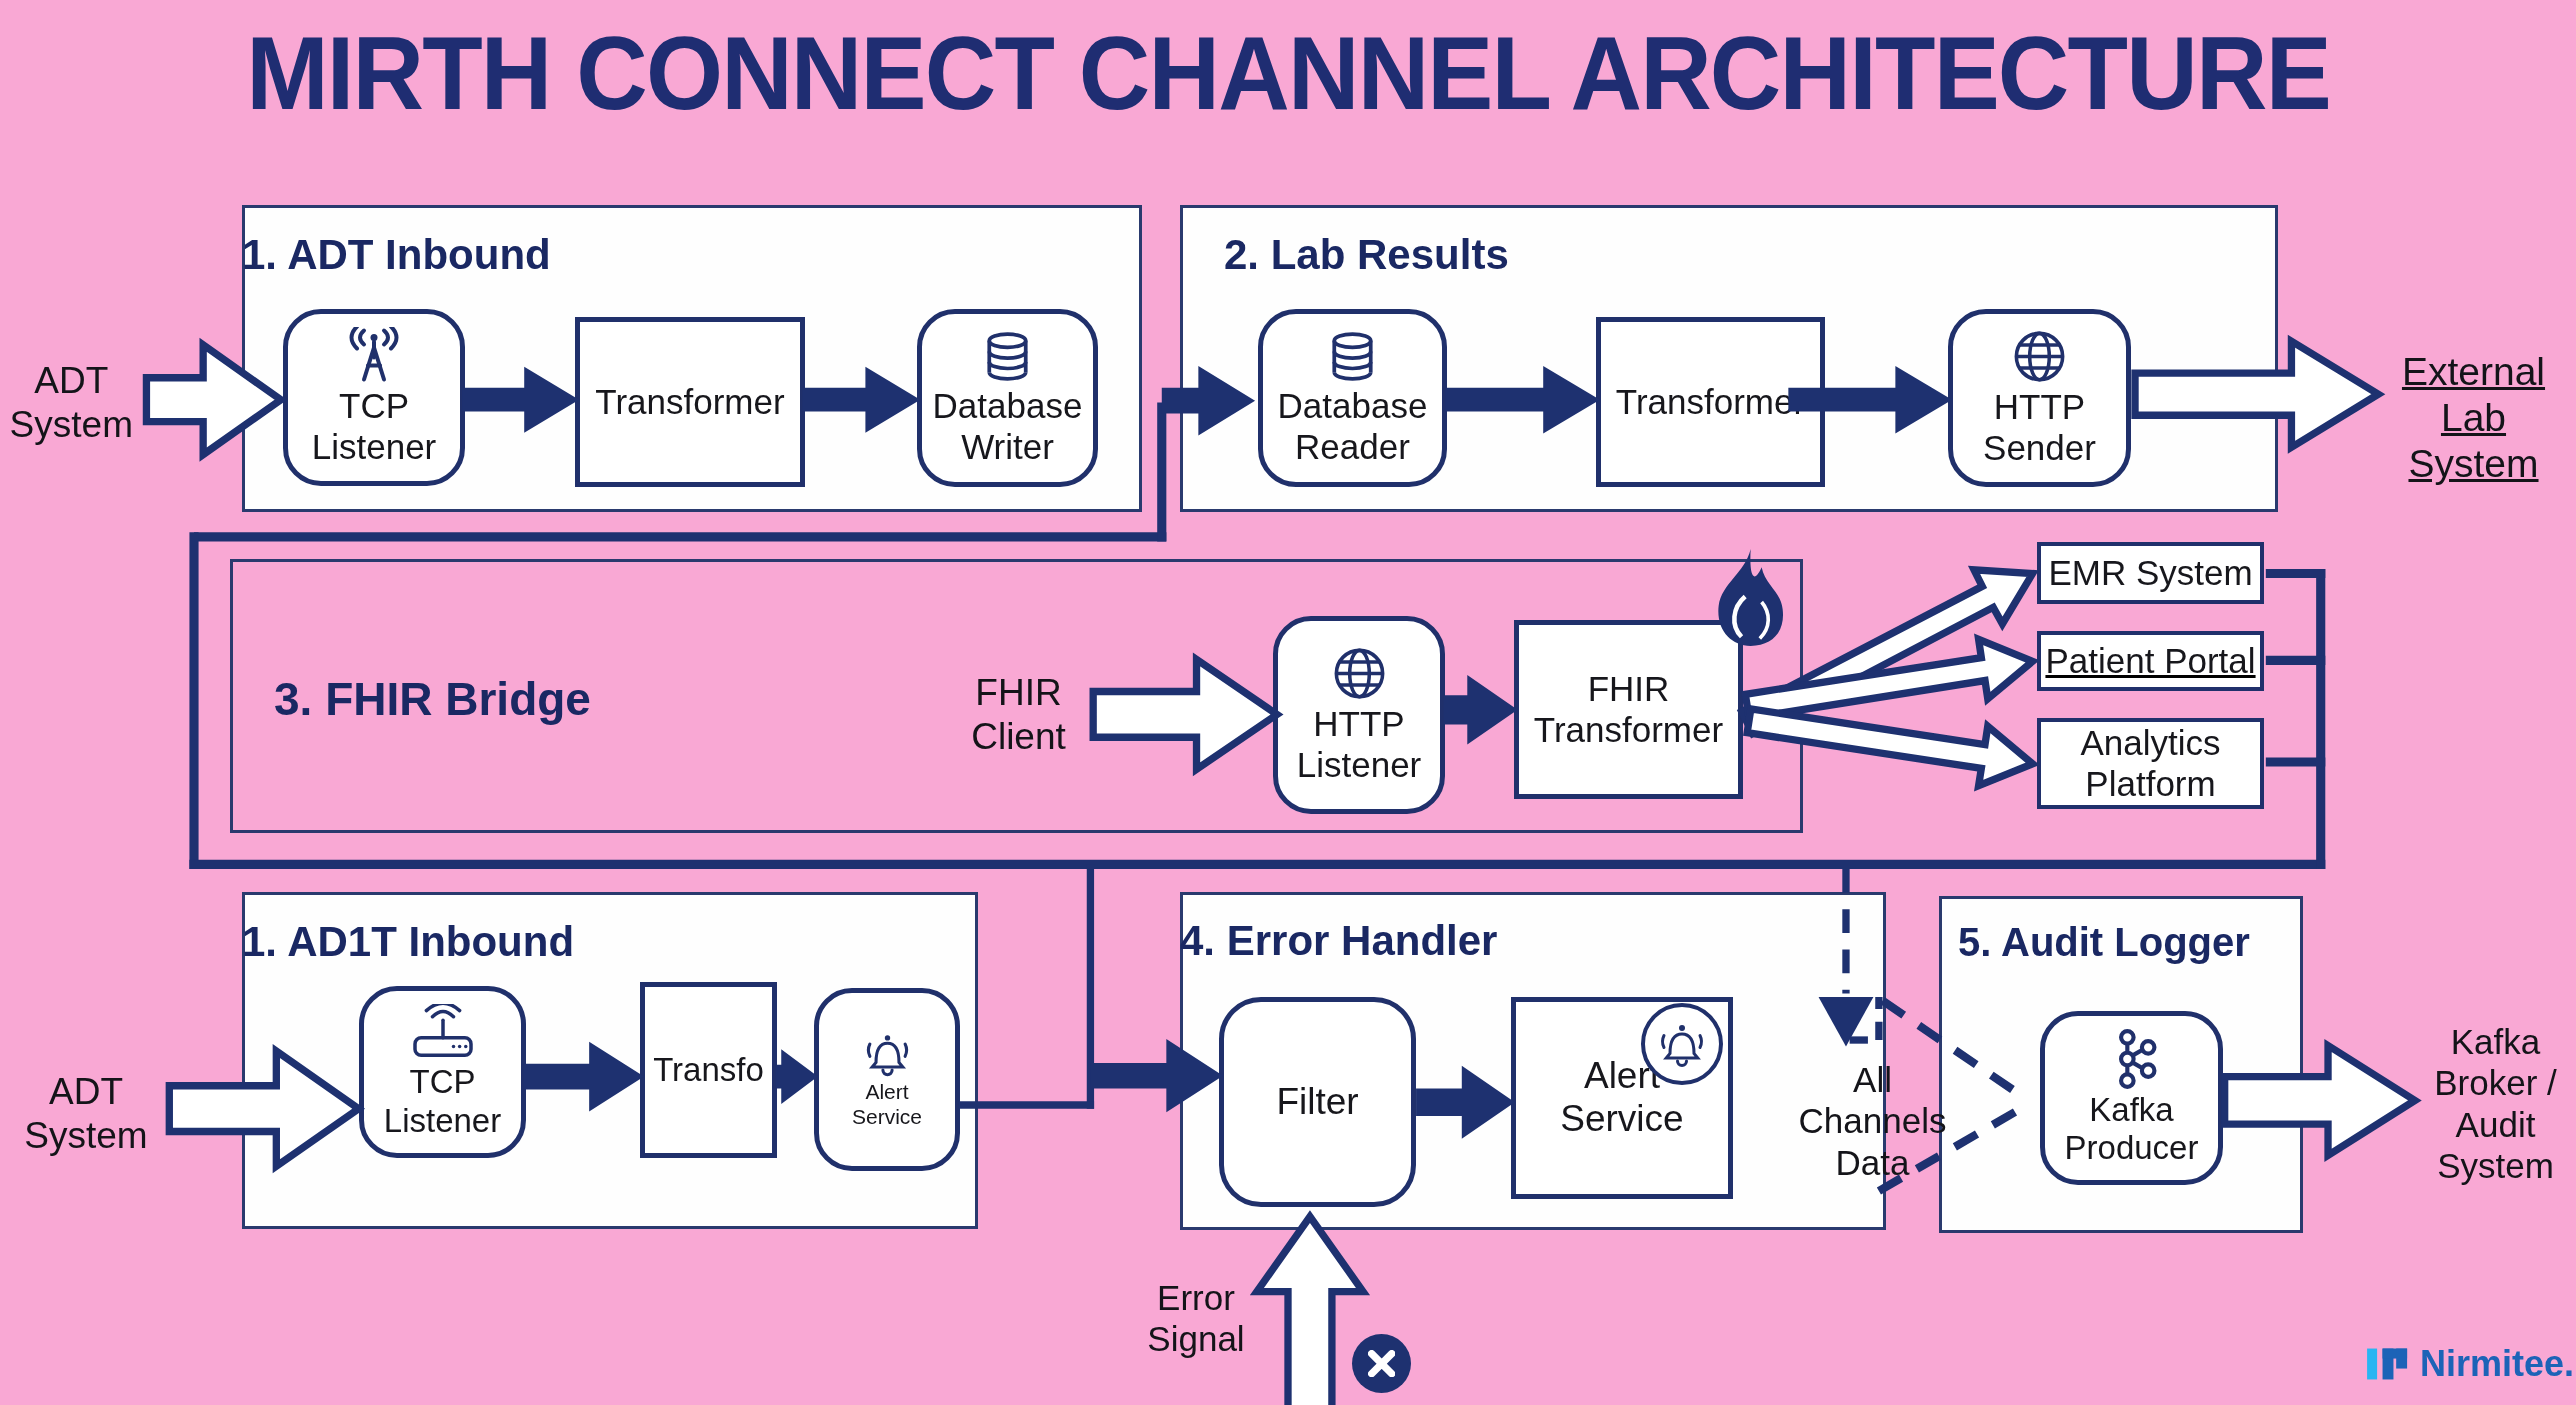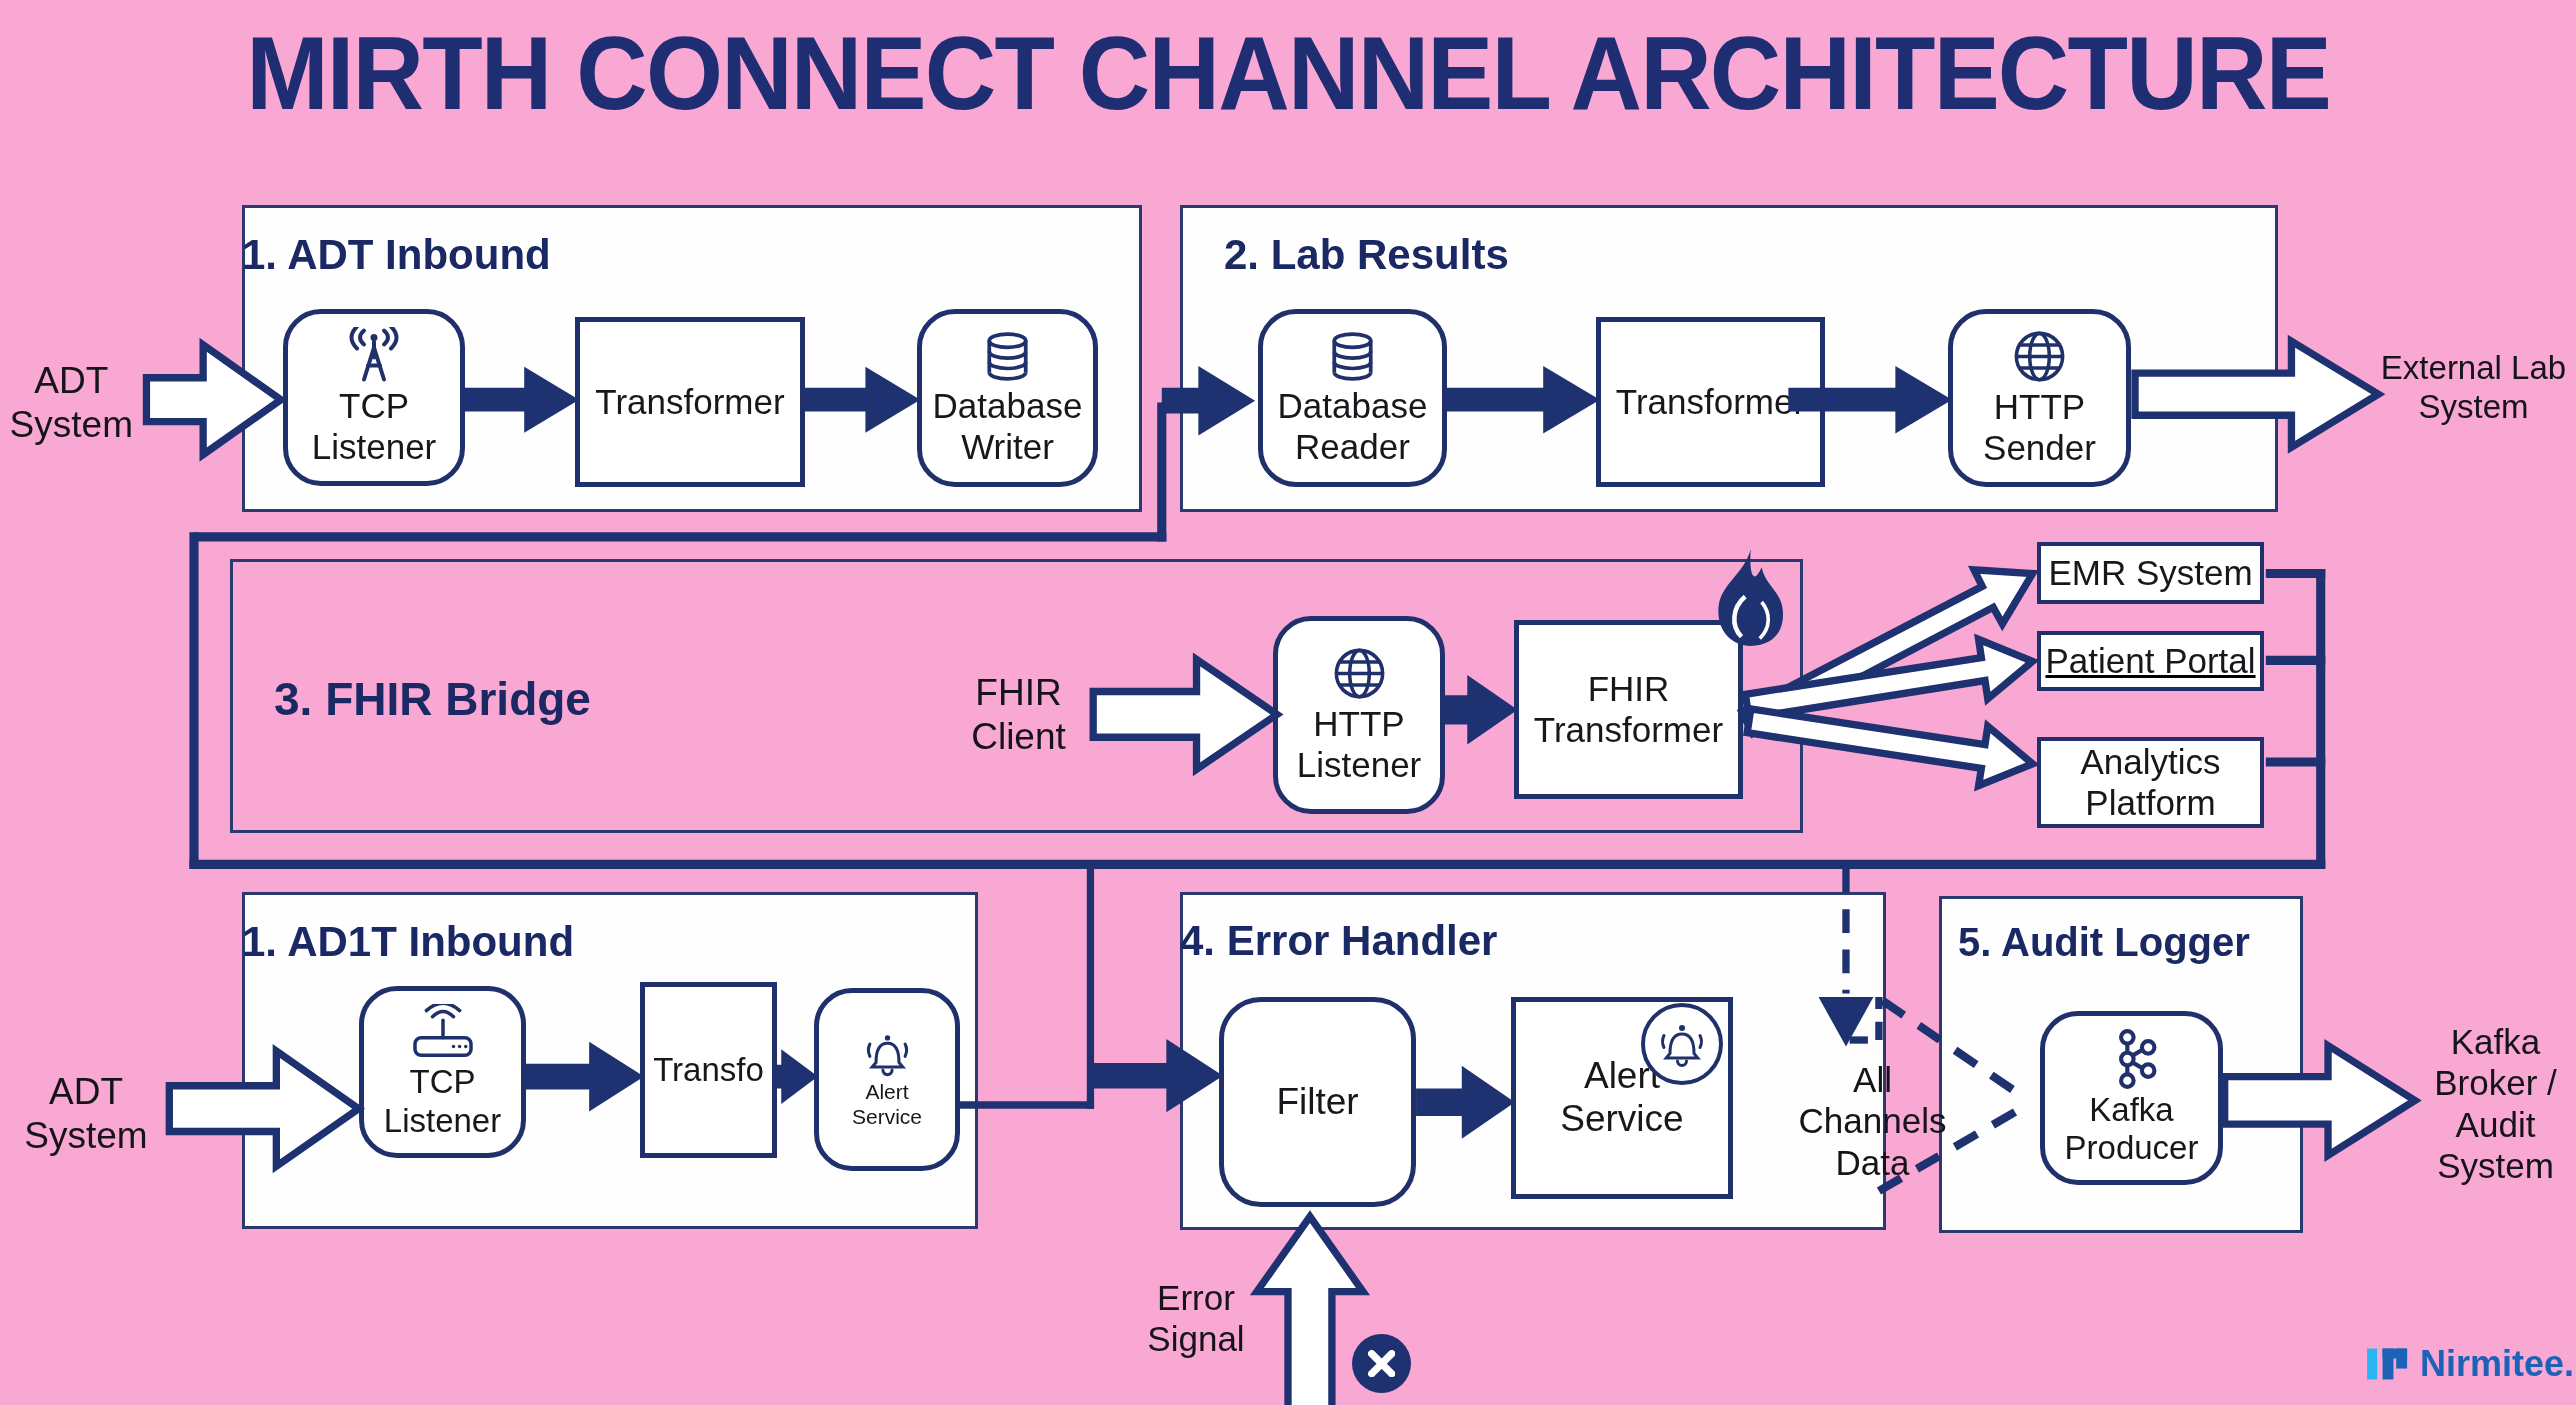--- a/index.html
+++ b/index.html
@@ -125,21 +125,21 @@
       <path fill="none" stroke="#fff" stroke-width="4" d="M62 98 C74 86 74 70 64 58"></path>
     </svg>
   </div>
 
   <div class="comp" style="left:2037px;top:542px;width:227px;height:62px;border-width:4.6px;">
     <div class="lbl">EMR System</div>
   </div>
   <div class="comp" style="left:2037px;top:631px;width:227px;height:60px;border-width:4.6px;text-decoration:underline;">
     <div class="lbl">Patient Portal</div>
   </div>
-  <div class="comp" style="left:2037px;top:737px;width:227px;height:91px;border-width:4.6px;">
+  <div class="comp" style="left:2037px;top:718px;width:227px;height:91px;border-width:4.6px;">
     <div class="lbl">Analytics
 Platform</div>
   </div>
 
   <div class="comp rounded" style="left:1219px;top:997px;width:197px;height:210px;border-radius:42px;">
     <div class="lbl" style="font-size:37px;">Filter</div>
   </div>
   <div class="comp" style="left:1511px;top:997px;width:222px;height:202px;">
     <div class="lbl" style="font-size:37px;">Alert
 Service</div>
@@ -193,21 +193,21 @@
       <path d="M26 52 a6 6 0 0 0 12 0"></path>
       <path d="M9 18 Q5 26 9 34"></path>
         <path d="M55 18 Q59 26 55 34"></path>
     </svg>
     <div class="lbl" style="font-size:21px;">Alert
 Service</div>
   </div>
 
   <div class="ext" style="left:7.3px;top:359px;width:128px;">ADT
 System</div>
-  <div class="ext" style="left:2371px;top:349px;width:205px;font-size:33px;">External Lab
+  <div class="ext" style="left:2371px;top:349px;width:205px;font-size:39px;text-decoration:underline;">External Lab
 System</div>
   <div class="ext" style="left:950px;top:671px;width:137px;">FHIR
 Client</div>
   <div class="ext" style="left:1123px;top:1277px;width:146px;font-size:35px;">Error
 Signal</div>
   <div class="ext" style="left:16.5px;top:1070px;width:139px;">ADT
 System</div>
   <div class="ext" style="left:1791px;top:1059px;width:163px;font-size:35px;">All
 Channels
 Data</div>

